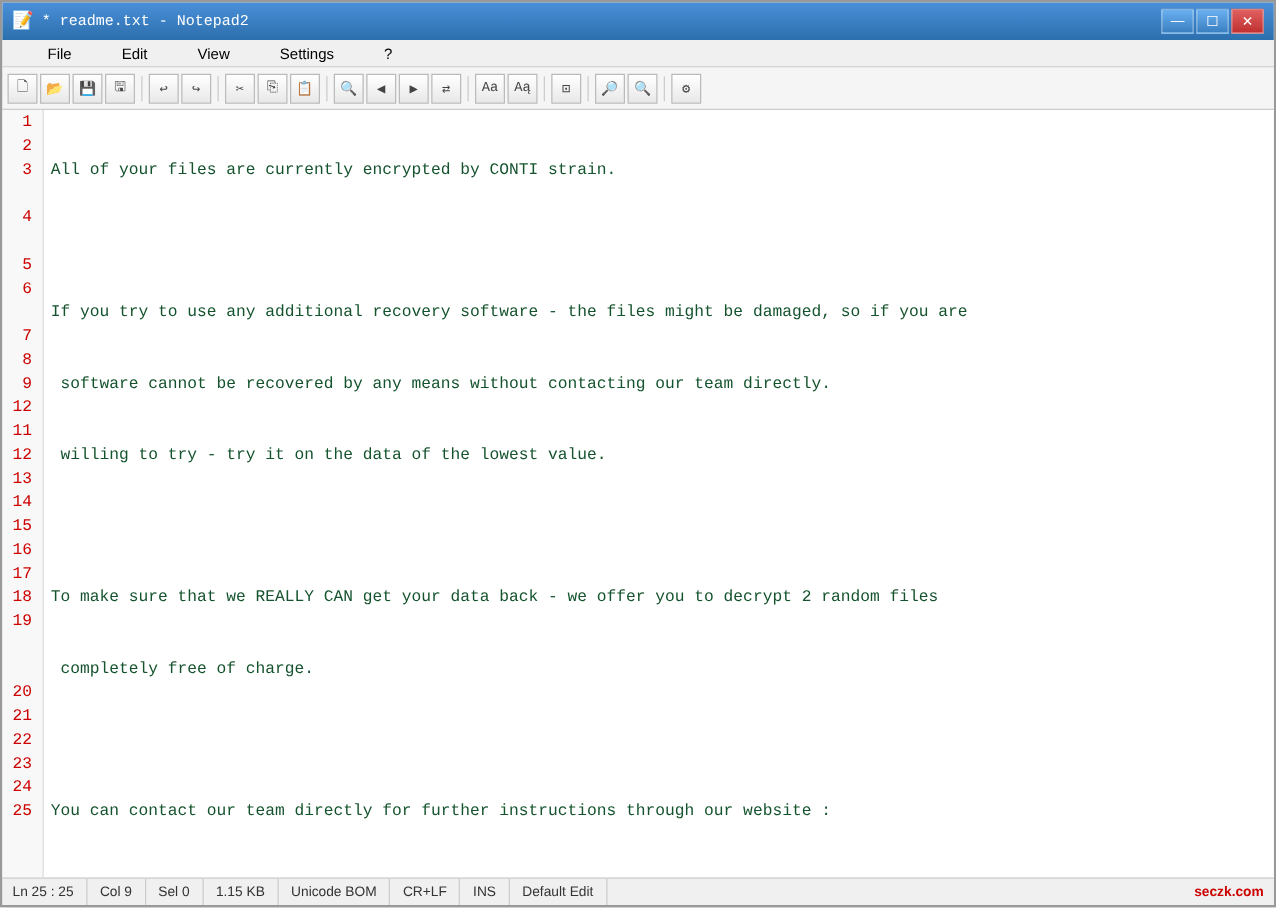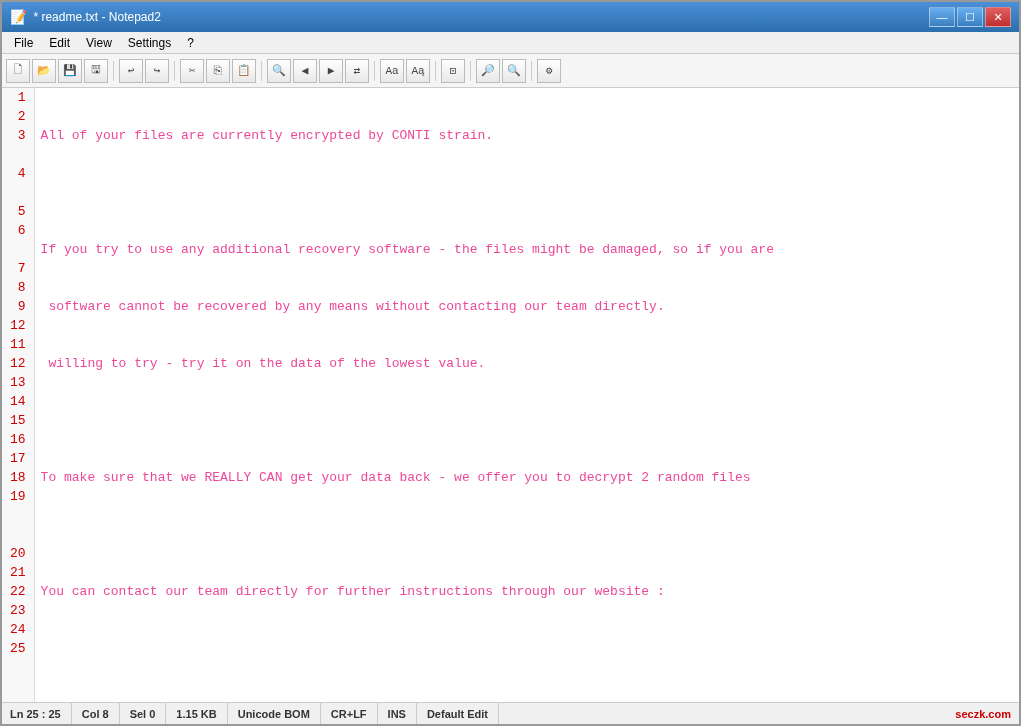--- a/index.html
+++ b/index.html
@@ -21,21 +21,21 @@
     .title-bar {
       background: linear-gradient(to bottom, #4a90d9, #2c6fad);
       height: 30px;
       display: flex;
       align-items: center;
       justify-content: space-between;
       padding: 0 8px;
       color: white;
     }
     .title-bar-text {
-      font-family: Liberation Sans, sans-serif;
+      font-family: Liberation Mono, monospace;
       font-size: 12px;
       font-weight: normal;
     }
     .title-bar-controls {
       display: flex;
       gap: 2px;
     }
     .title-btn {
       width: 26px;
       height: 20px;
@@ -58,20 +58,21 @@
       border-bottom: 1px solid #ccc;
       display: flex;
       align-items: center;
       padding: 0 4px;
       font-family: 'Segoe UI', sans-serif;
       font-size: 12px;
     }
     .menu-item {
       padding: 2px 8px;
       cursor: pointer;
+      margin-left: 24px;
     }
     .toolbar {
       height: 34px;
       background: #f5f5f5;
       border-bottom: 1px solid #ccc;
       display: flex;
       align-items: center;
       padding: 2px 4px;
       gap: 2px;
     }
@@ -118,21 +119,21 @@
       line-height: 19px;
     }
     .text-content {
       padding: 0 6px;
       flex: 1;
       overflow: hidden;
       font-family: 'Courier New', Courier, monospace;
       font-size: 13px;
       line-height: 19px;
       white-space: pre;
-      color: #ec4899;
+      color: #14532d;
     }
     .text-line {
       height: 19px;
       line-height: 19px;
       display: block;
     }
     .status-bar {
       height: 22px;
       background: #f0f0f0;
       border-top: 1px solid #ccc;
@@ -141,21 +142,20 @@
       font-family: 'Segoe UI', sans-serif;
       font-size: 11px;
       color: #333;
     }
     .status-segment {
       padding: 0 10px;
       border-right: 1px solid #ccc;
       height: 100%;
       display: flex;
       align-items: center;
-      font-weight: bold;
     }
     .status-segment:first-child {
       padding-left: 8px;
     }
     .status-watermark {
       margin-left: auto;
       padding-right: 8px;
       color: #c00;
       font-weight: bold;
     }
@@ -248,20 +248,21 @@
       <span class="line-num">25</span>
     </div>
     <div class="text-content">
       <span class="text-line">All of your files are currently encrypted by CONTI strain.</span>
       <span class="text-line"> </span>
       <span class="text-line">If you try to use any additional recovery software - the files might be damaged, so if you are</span>
       <span class="text-line"> software cannot be recovered by any means without contacting our team directly.</span>
       <span class="text-line"> willing to try - try it on the data of the lowest value.</span>
       <span class="text-line"> </span>
       <span class="text-line">To make sure that we REALLY CAN get your data back - we offer you to decrypt 2 random files</span>
+      <span class="text-line"> completely free of charge.</span>
       <span class="text-line"> </span>
       <span class="text-line">You can contact our team directly for further instructions through our website :</span>
       
       
       
       
       
       
       
       
@@ -277,21 +278,21 @@
       
       
     </div>
   </div>
 
   <div class="status-bar">
     <div class="status-segment">
       <span>Ln 25 : 25</span>
     </div>
     <div class="status-segment">
-      <span>Col 8</span>
+      <span>Col 9</span>
     </div>
     <div class="status-segment">
       <span>Sel 0</span>
     </div>
     <div class="status-segment">
       <span>1.15 KB</span>
     </div>
     <div class="status-segment">
       <span>Unicode BOM</span>
     </div>

